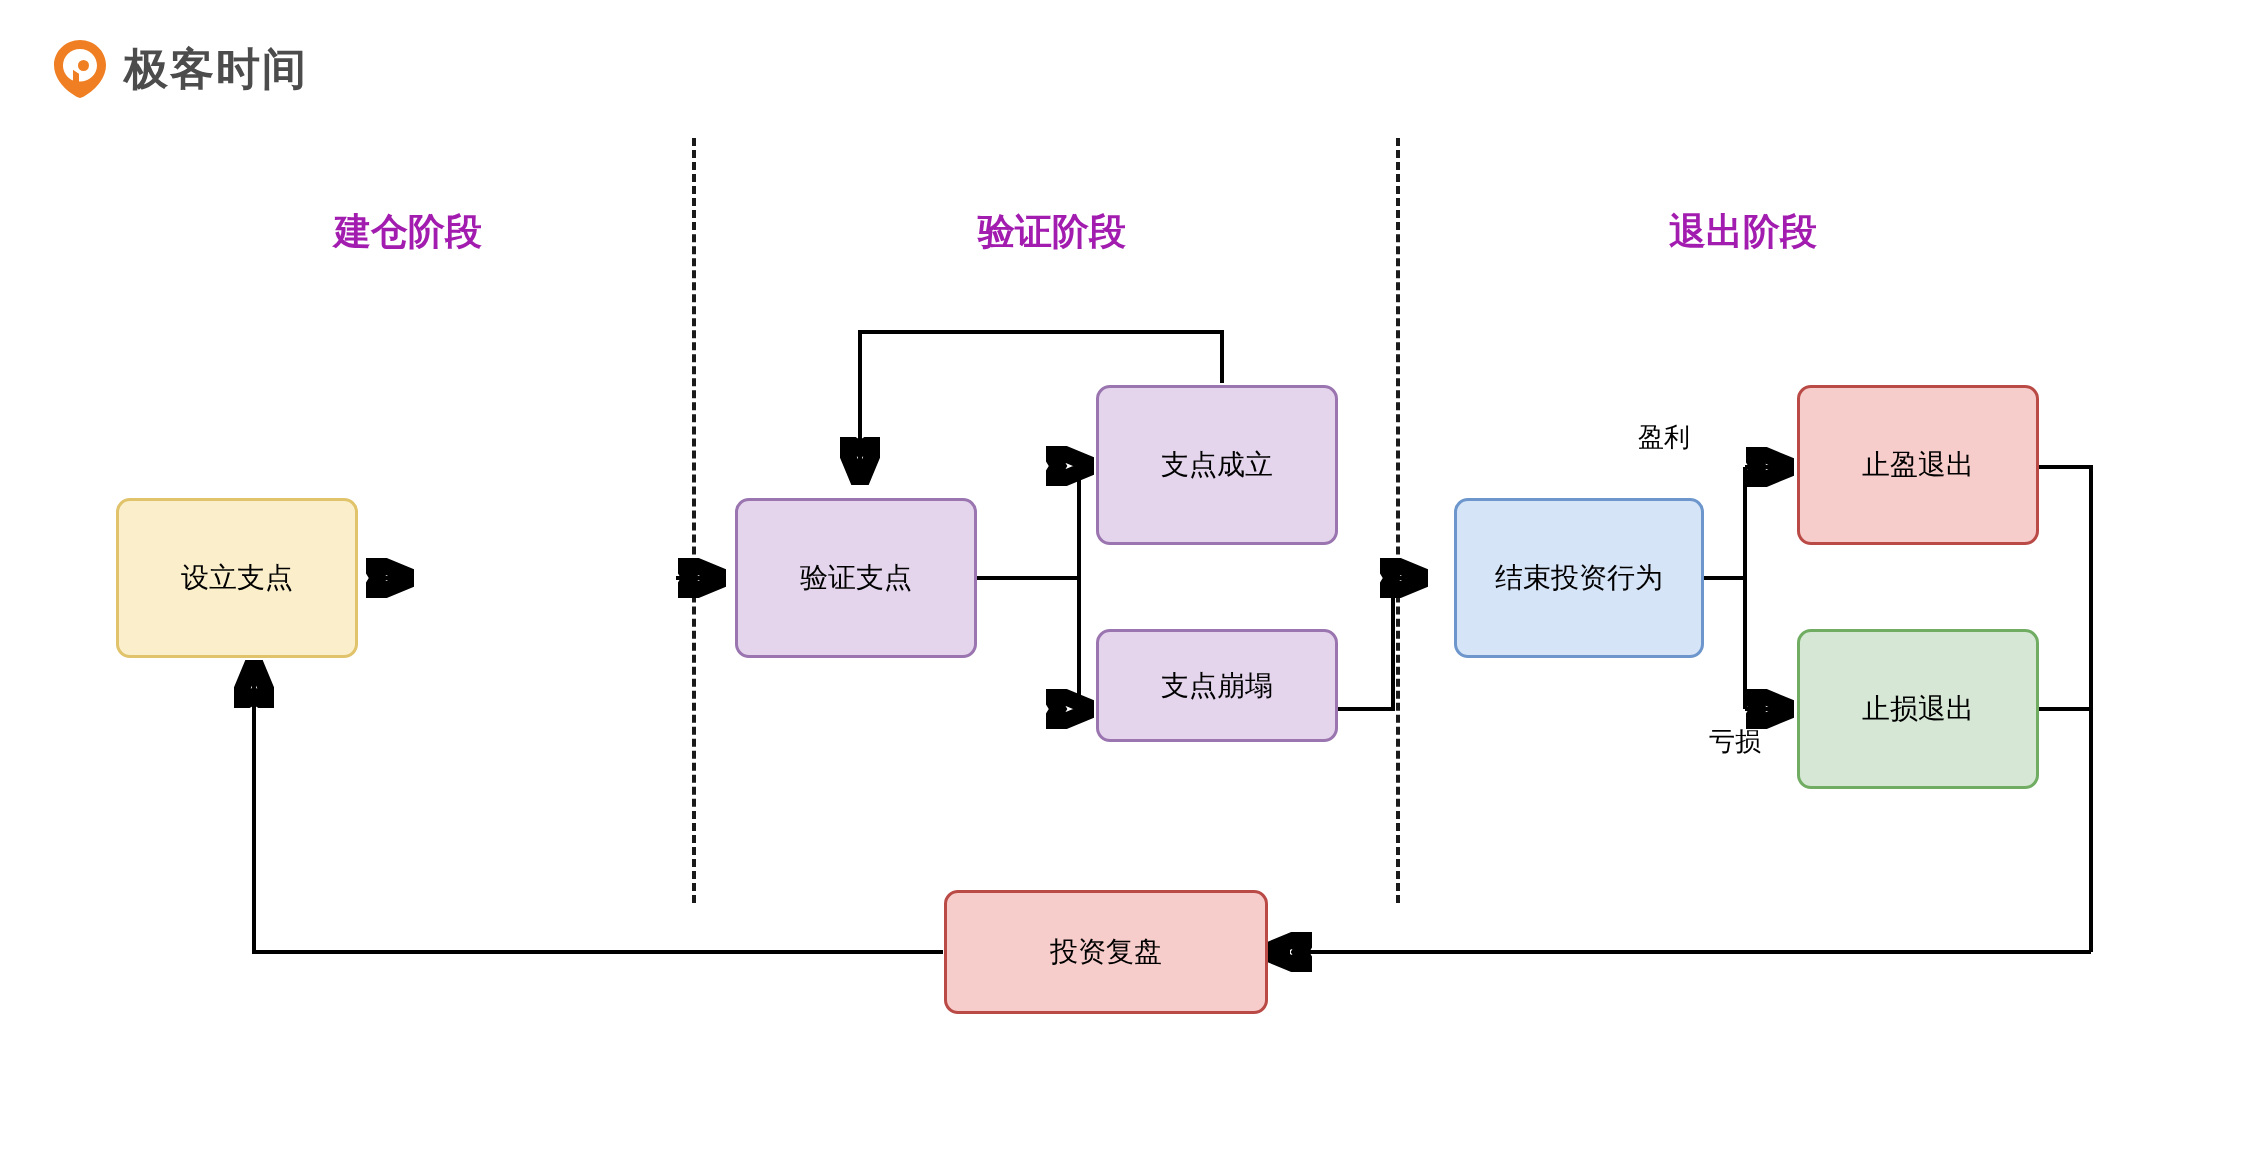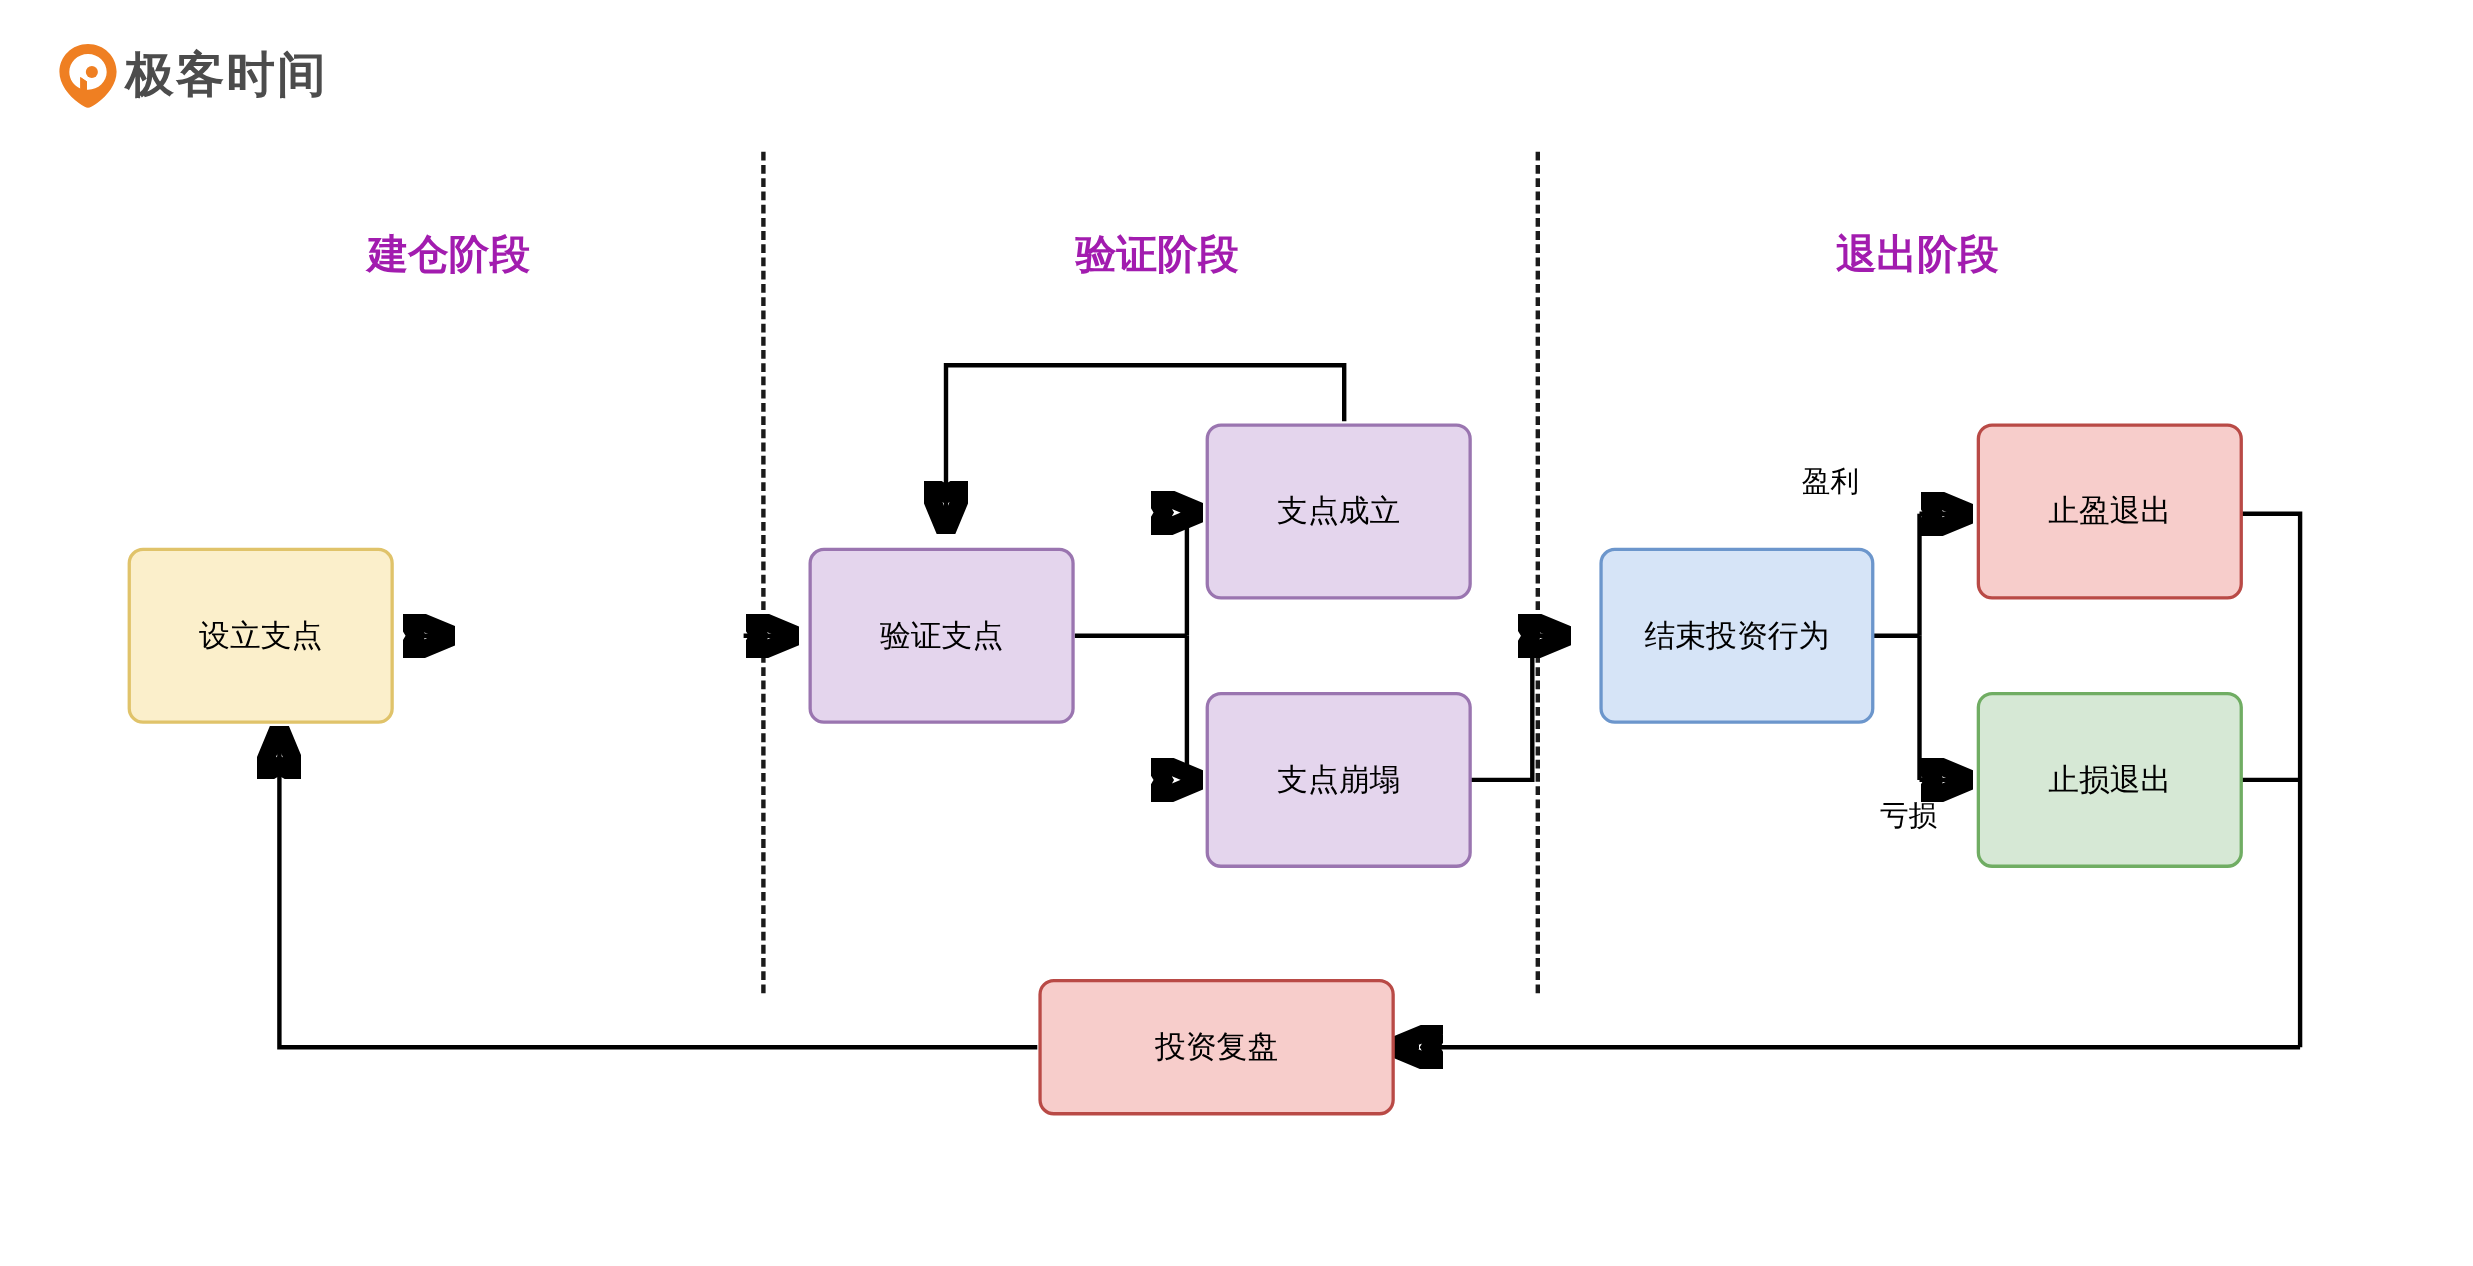--- a/index.html
+++ b/index.html
@@ -21,21 +21,21 @@
     background: #ffffff;
   }
 
   
   #logo {
     position: absolute;
     left: 52px;
     top: 38px;
     display: flex;
     align-items: center;
-    gap: 6px;
+    gap: 16px;
   }
   #logo .mark { width: 56px; height: 62px; display: block; }
   #logo .wordmark {
     font-size: 44px;
     font-weight: bold;
     color: #4c4c4c;
     letter-spacing: 2px;
     line-height: 1;
     white-space: nowrap;
   }
@@ -164,21 +164,21 @@
     <path d="M2091 952 L1295 952"></path>
     <path d="M1290 952 L1268 952" marker-end="url(#ah)"></path>
 
     <path d="M943 952 L254 952 L254 672"></path>
     <path d="M254 686 L254 664" marker-end="url(#ah)"></path>
   </svg>
 
   <div class="node yellow" style="left:116px;  top:498px; width:242px;  height:160px;">设立支点</div>
   <div class="node purple" style="left:735px;  top:498px; width:242px;  height:160px;">验证支点</div>
   <div class="node purple" style="left:1096px; top:385px; width:242px;  height:160px;">支点成立</div>
-  <div class="node purple" style="left:1096px; top:629px; width:242px;  height:160px;">支点崩塌</div>
+  <div class="node purple" style="left:1096px; top:629px; width:242px;  height:113px;">支点崩塌</div>
   <div class="node blue" style="left:1454px; top:498px; width:250px;  height:160px;">结束投资行为</div>
   <div class="node red" style="left:1797px; top:385px; width:242px;  height:160px;">止盈退出</div>
   <div class="node green" style="left:1797px; top:629px; width:242px;  height:160px;">止损退出</div>
   <div class="node pink" style="left:944px;  top:890px; width:324px;  height:124px;">投资复盘</div>
 
   <div class="edge-label" style="left:1664px; top:420px;">盈利</div>
   <div class="edge-label" style="left:1735px; top:724px;">亏损</div>
 
 </div>
 

